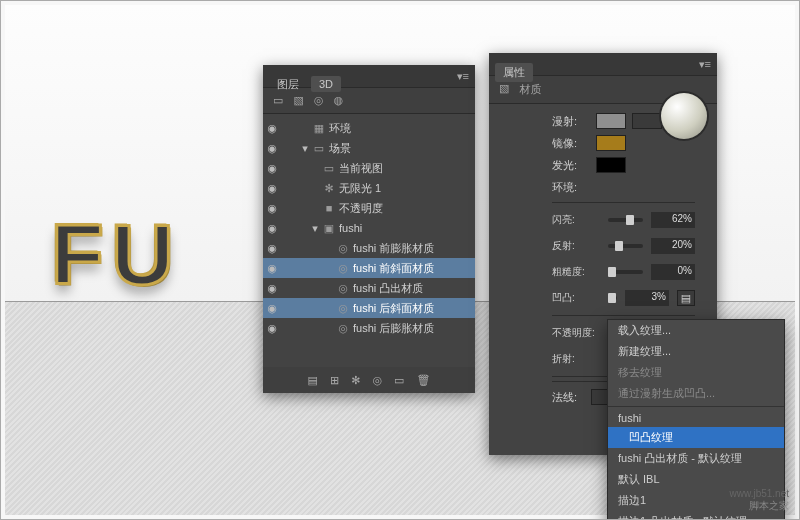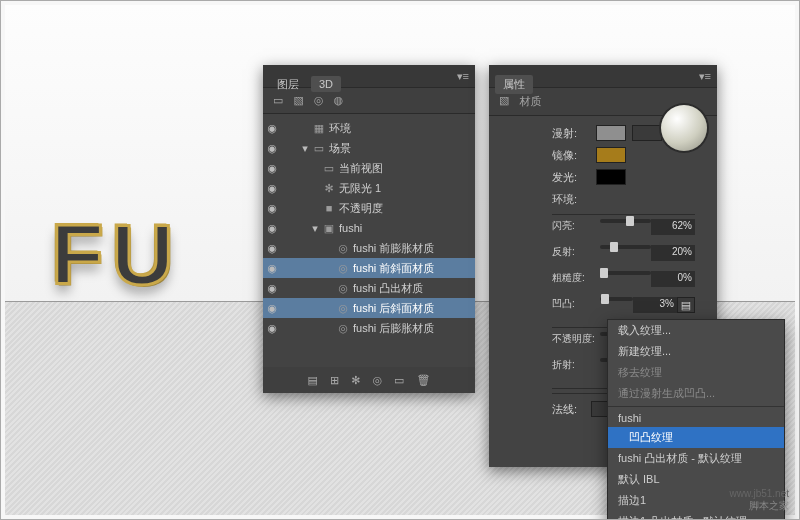--- a/index.html
+++ b/index.html
@@ -21,27 +21,27 @@
 .lrow{display:flex;align-items:center;height:20px;padding-right:6px;}
 .lrow .eye{width:18px;text-align:center;color:#bbb;}
 .lrow .sp{width:18px;}
 .lrow .arrow{width:12px;text-align:center;color:#bbb;}
 .lrow .ico{width:16px;text-align:center;color:#9c9c9c;}
 .lrow .lbl{flex:1;padding-left:2px;white-space:nowrap;overflow:hidden;}
 .lrow.ind1 .sp{width:28px;}
 .lrow.ind2 .sp{width:42px;}
 .lrow.sel{background:#5b7da0;color:#fff;}
 .layers-foot{position:absolute;left:0;right:0;bottom:0;height:26px;display:flex;justify-content:center;gap:12px;align-items:center;background:#3f3f3f;color:#aaa;}
-.props-panel{left:488px;top:64px;width:228px;height:402px;}
+.props-panel{left:488px;top:52px;width:228px;height:402px;}
 .props-body{padding:6px 22px;margin-left:41px;}
 .prow{display:flex;align-items:center;height:22px;gap:6px;}
 .prow .plab{width:38px;color:#cfcfcf;}
 .sw{width:28px;height:14px;border:1px solid #222;}
 .preview{position:absolute;right:10px;top:40px;width:46px;height:46px;border-radius:50%;background:radial-gradient(circle at 35% 30%,#fff,#cfcfc0 55%,#8e8e82);box-shadow:0 0 0 2px #2c2c2c;}
-.sliderrow{display:flex;align-items:flex-start;height:26px;}
+.sliderrow{display:flex;align-items:center;height:26px;gap:8px;}
 .sliderrow .sl{width:48px;font-size:10px;}
 .sliderrow .track{flex:1;height:4px;background:#2c2c2c;position:relative;border-radius:2px;}
 .sliderrow .thumb{position:absolute;top:-3px;width:8px;height:10px;background:#cfcfcf;border-radius:1px;}
 .sliderrow .val{width:38px;height:14px;background:#2e2e2e;text-align:right;padding:1px 3px;font-size:10px;color:#ddd;}
 .sliderrow .fbtn{width:16px;height:14px;background:#3a3a3a;border:1px solid #222;display:flex;align-items:center;justify-content:center;}
 hr.sep{border:none;border-top:1px solid #2c2c2c;margin:4px 0;}
 .endrow{display:flex;justify-content:flex-end;padding:6px 8px;gap:4px;}
 .endrow .mini{width:16px;height:14px;background:#3a3a3a;border:1px solid #222;}
 .ctx{position:absolute;left:606px;top:318px;width:176px;background:#4a4a4a;border:1px solid #2a2a2a;box-shadow:0 6px 16px rgba(0,0,0,.5);}
 .ctx .ci{padding:3px 10px;white-space:nowrap;}

